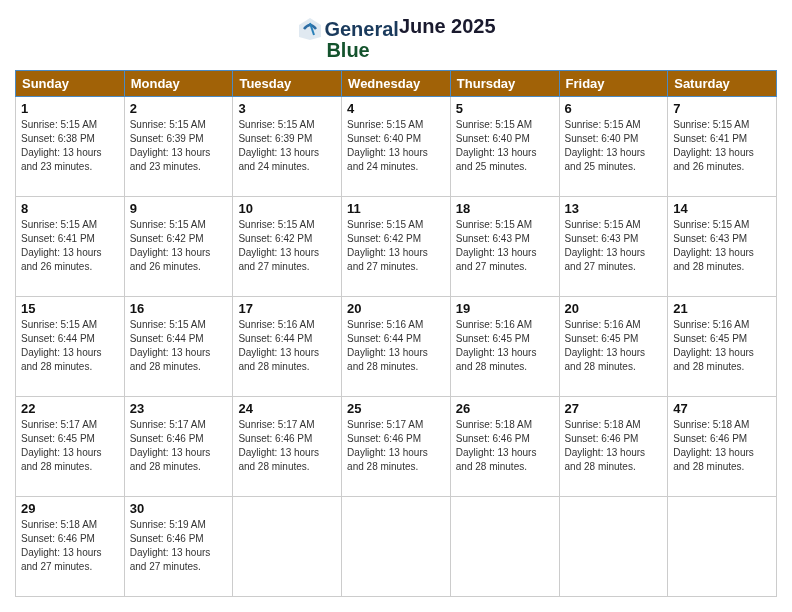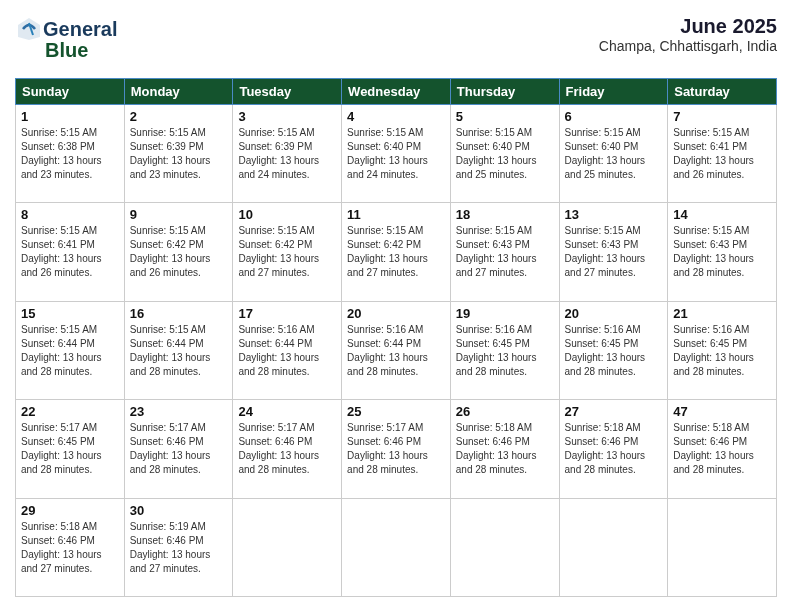--- a/index.html
+++ b/index.html
@@ -12,23 +12,23 @@
     }
     .page {
       width: 792px;
       height: 612px;
       padding: 15px;
       display: flex;
       flex-direction: column;
     }
     .header {
       display: flex;
-      justify-content: space-between;
+      justify-content: center;
       align-items: flex-start;
-      margin-bottom: 16px;
+      margin-bottom: 8px;
     }
     .title-area {
       text-align: right;
     }
     .month-title {
       font-size: 20px;
       font-weight: bold;
       color: #1a1a2e;
     }
     .location {
@@ -36,21 +36,21 @@
       color: #333;
     }
     .calendar {
       flex: 1;
       border: 1px solid #ccc;
       border-collapse: collapse;
       width: 100%;
       table-layout: fixed;
     }
     .calendar th {
-      background: #14532d;
+      background: #a16207;
       color: white;
       text-align: left;
       padding: 5px 6px;
       font-size: 13px;
       font-weight: bold;
       border: 1px solid #4a8ac4;
     }
     .calendar td {
       border: 1px solid #ccc;
       vertical-align: top;
@@ -99,21 +99,20 @@
           <polygon points="14,3 25,10 25,22 14,25 3,22 3,10" fill="#2e6da4" opacity="0.15"></polygon>
           <path d="M8,14 Q14,6 20,14" stroke="#2e6da4" stroke-width="2.5" fill="none"></path>
           <path d="M14,8 L18,20" stroke="#2980b9" stroke-width="2" fill="none"></path>
         </svg>
         <span style="font-size:20px;font-weight:bold;color:#1a3a5c;">General</span>
       </div>
       <span style="font-size:20px;font-weight:bold;color:#14532d;margin-left:30px;margin-top:-4px;">Blue</span>
     </div>
     <div class="title-area">
       <div class="month-title">June 2025</div>
-      <div class="location">Champa, Chhattisgarh, India</div>
     </div>
   </div>
 
   <table class="calendar">
     <thead>
       <tr>
         <th>Sunday</th>
         <th>Monday</th>
         <th>Tuesday</th>
         <th>Wednesday</th>

